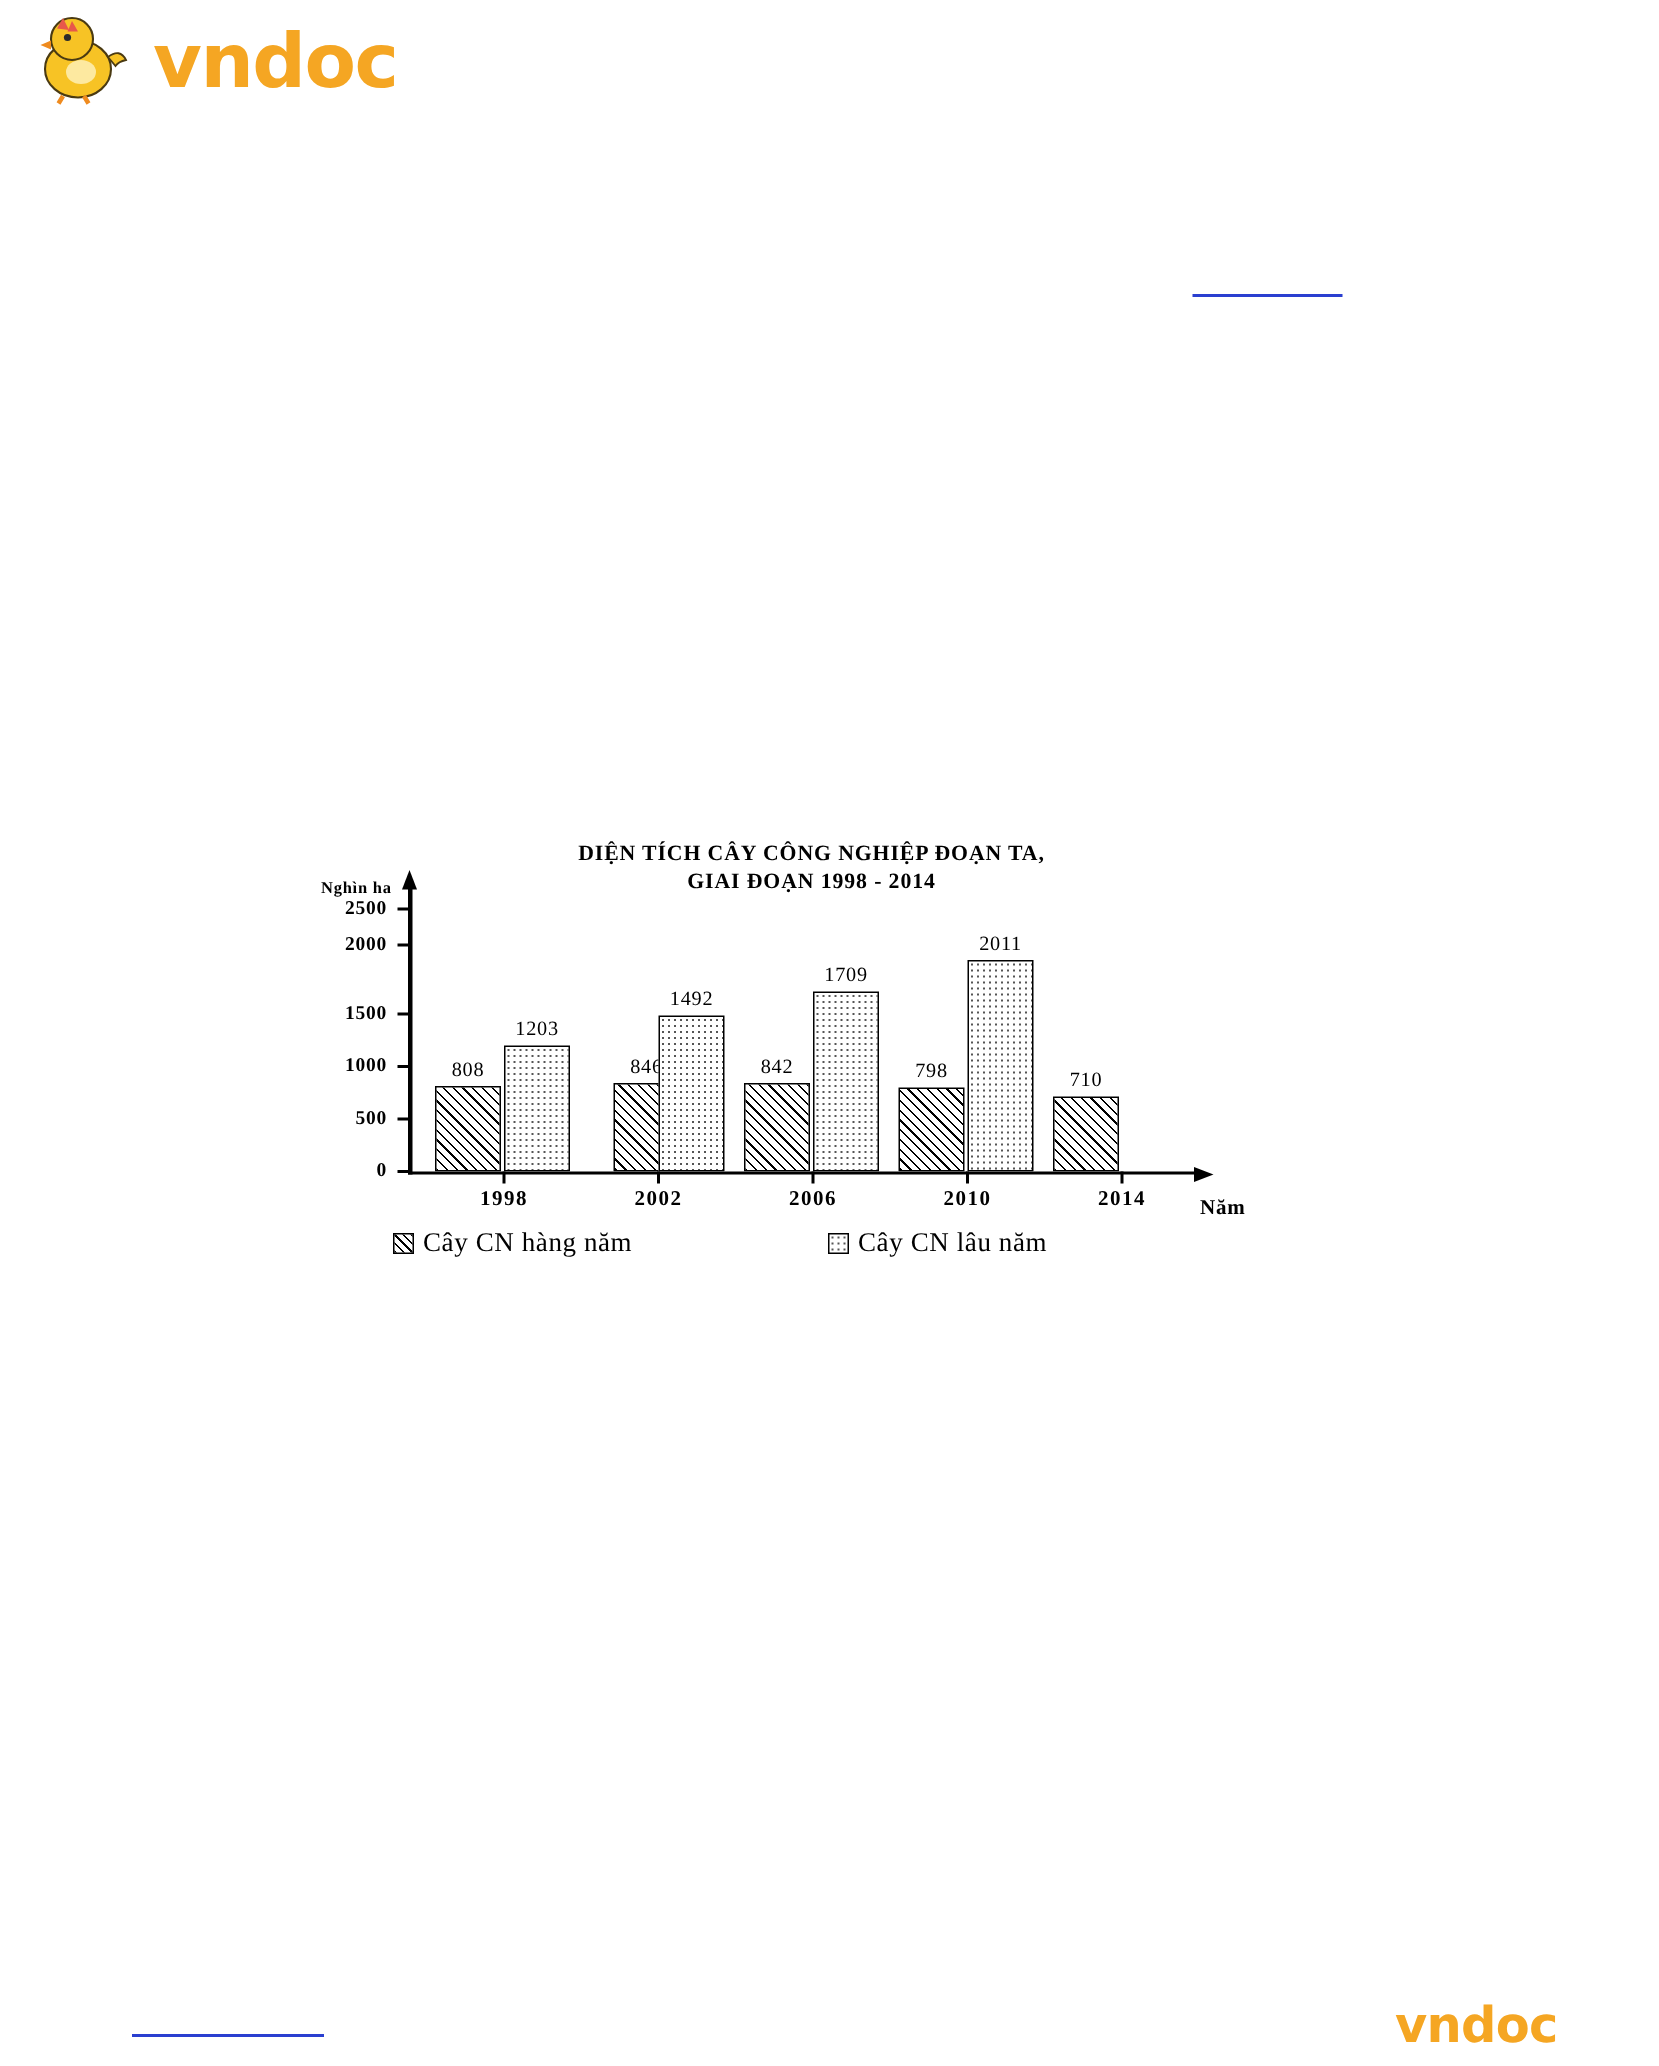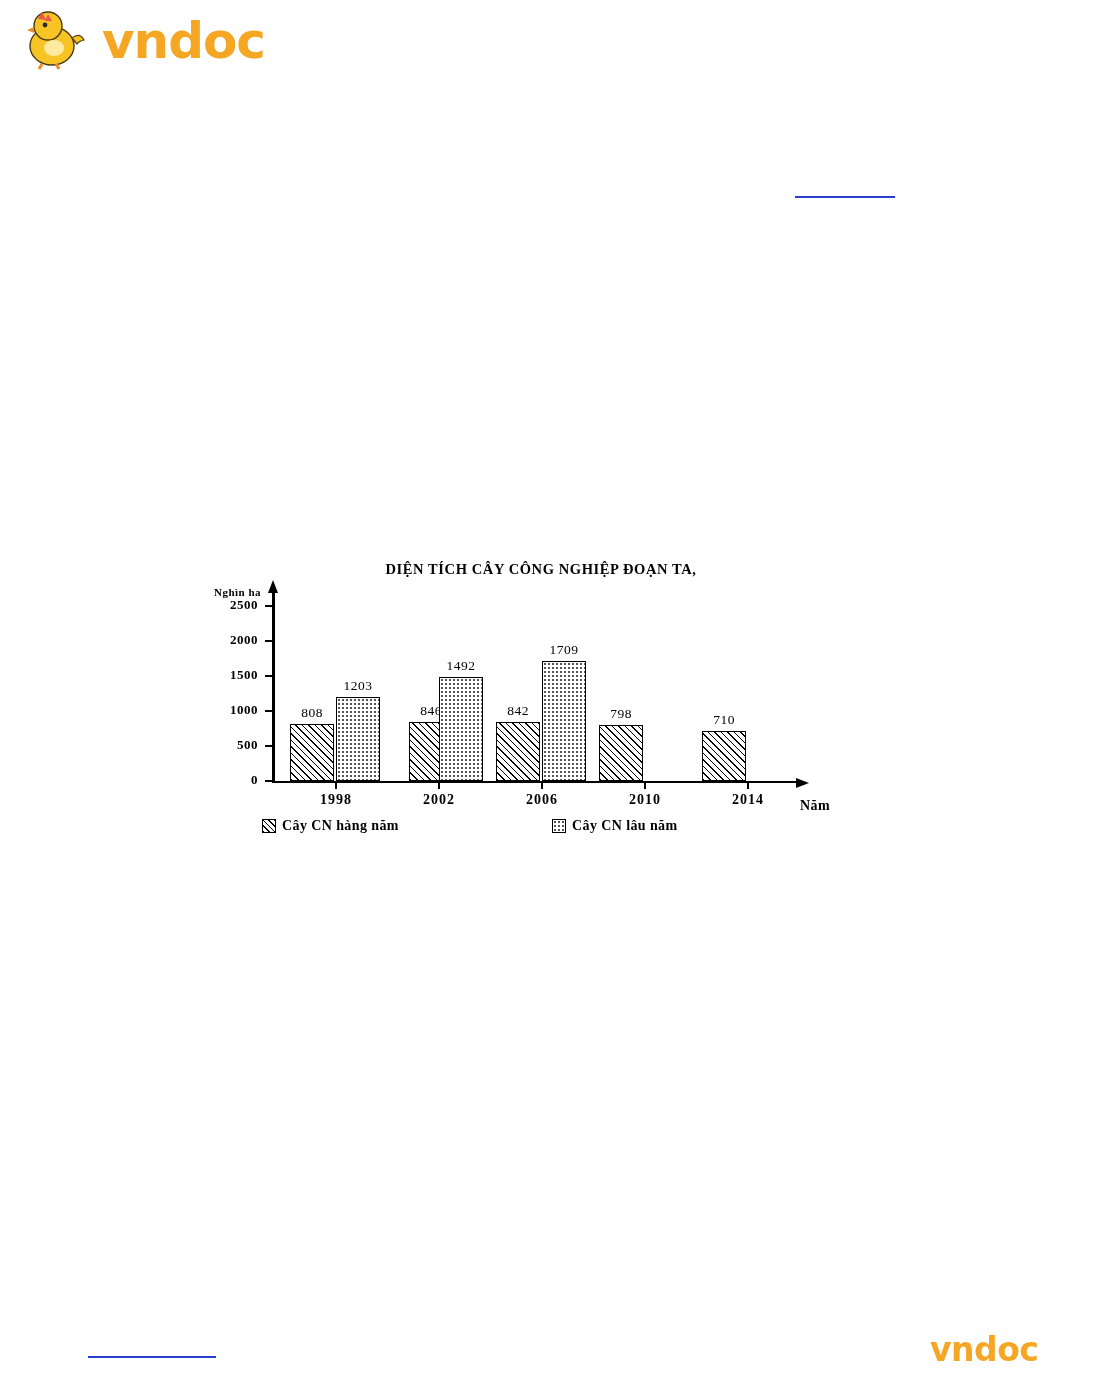--- a/index.html
+++ b/index.html
@@ -245,22 +245,22 @@
     background-color: #ffffff;
     background-image: repeating-linear-gradient(45deg,
         #000 0px, #000 1.1px, #ffffff 1.1px, #ffffff 4px);
   }
   .legend-swatch.dotted {
     background-color: #ffffff;
     background-image: radial-gradient(#555 0.8px, transparent 0.9px);
     background-size: 4px 4px;
   }
   .legend-label {
-    font-size: 14px;
-    font-weight: bold;
+    font-size: 18px;
+    font-weight: normal;
     letter-spacing: 0.4px;
   }
 </style>
 </head>
 <body>
 
 <div id="logo-top">
   <svg class="mascot" viewBox="0 0 72 62">
     <ellipse cx="34" cy="38" rx="22" ry="19" fill="#f7c325" stroke="#4a3a12" stroke-width="1.4"></ellipse>
     <circle cx="30" cy="18" r="14" fill="#f7c325" stroke="#4a3a12" stroke-width="1.4"></circle>
@@ -277,20 +277,21 @@
 
 <div id="top-link"></div>
 <div id="bottom-link"></div>
 
 <div id="logo-bottom">vndoc</div>
 
 <div id="figure">
 
   <div id="chart-title">
     <div>DIỆN TÍCH CÂY CÔNG NGHIỆP ĐOẠN TA,</div>
+    <div>GIAI ĐOẠN 1998 - 2014</div>
   </div>
 
   <div id="y-axis-label">Nghìn ha</div>
   <div id="x-axis-label">Năm</div>
 
   <div id="plot">
     <div class="axis-line" id="y-axis"></div>
     <div class="arrow-up"></div>
     <div class="axis-line" id="x-axis"></div>
     <div class="arrow-right"></div>
@@ -300,21 +301,21 @@
       </div>
       <div class="ytick" style="bottom: 36px;">
         <span class="ytick-label">500</span>
       </div>
       <div class="ytick" style="bottom: 71px;">
         <span class="ytick-label">1000</span>
       </div>
       <div class="ytick" style="bottom: 106px;">
         <span class="ytick-label">1500</span>
       </div>
-      <div class="ytick" style="bottom: 141px;">
+      <div class="ytick" style="bottom: 152px;">
         <span class="ytick-label">2000</span>
       </div>
       <div class="ytick" style="bottom: 176px;">
         <span class="ytick-label">2500</span>
       </div>
       <div class="group" style="left: 18px; width: 100px;">
         <div class="bar hatched" style="left: 0px; height: 56.56px;">
           <span class="bar-value">808</span>
         </div>
         <div class="bar dotted" style="left: 46px; height: 84.21px;">
@@ -340,20 +341,23 @@
         <div class="bar dotted" style="left: 46px; height: 119.63px; margin-top: 26px;">
           <span class="bar-value">1709</span>
         </div>
         <div class="xtick" style="left: 45px;"></div>
         <div class="cat-label" style="left: 46px;">2006</div>
       </div>
       <div class="group" style="left: 327px; width: 100px;">
         <div class="bar hatched" style="left: 0px; height: 55.86px;">
           <span class="bar-value">798</span>
         </div>
+        <div class="bar dotted" style="left: 46px; height: 140.77px;">
+          <span class="bar-value">2011</span>
+        </div>
         <div class="xtick" style="left: 45px;"></div>
         <div class="cat-label" style="left: 46px;">2010</div>
       </div>
       <div class="group" style="left: 430px; width: 100px;">
         <div class="bar hatched" style="left: 0px; height: 49.7px;">
           <span class="bar-value">710</span>
         </div>
         <div class="xtick" style="left: 45px;"></div>
         <div class="cat-label" style="left: 46px;">2014</div>
       </div>

